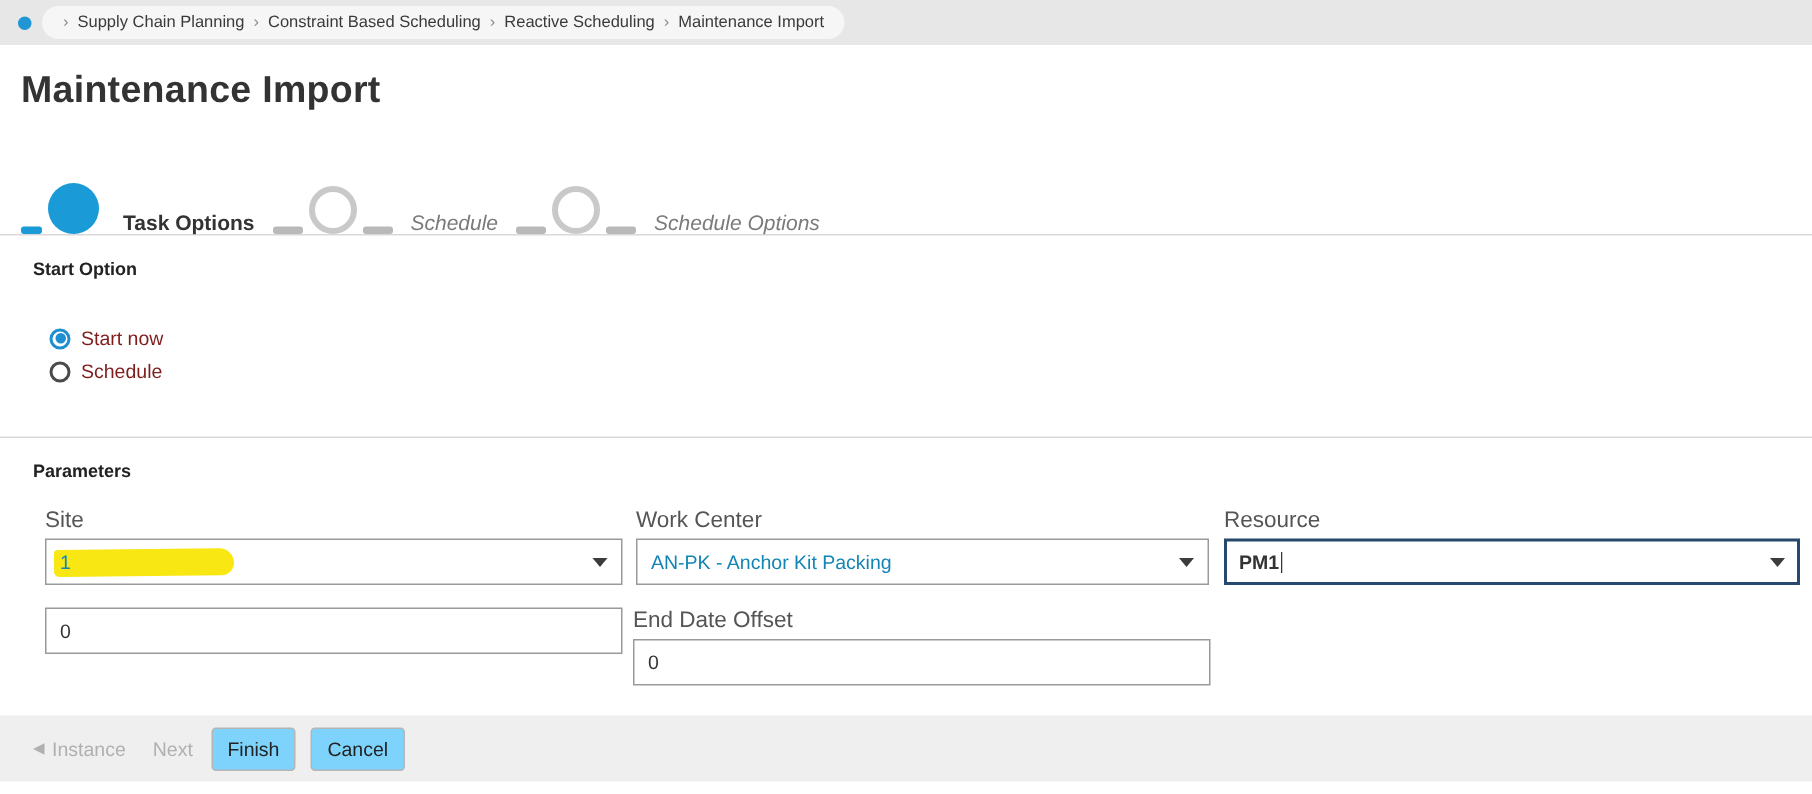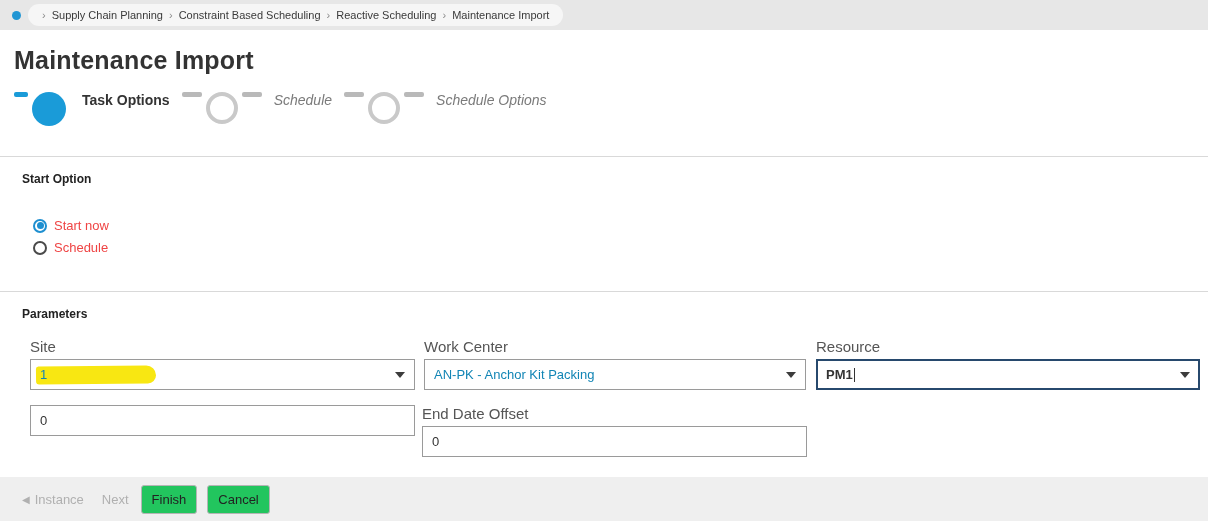--- a/index.html
+++ b/index.html
@@ -15,37 +15,37 @@
                 display:flex; align-items:center; padding:0 14px 0 8px; font-size:11px; color:#3a3a3a; }
   .crumb { cursor:pointer; white-space:nowrap; }
   .crumb-sep { color:#8a8a8a; margin:0 6px; font-size:11px; }
 
   
   .page-title { position:absolute; top:46px; left:14px; font-size:25px; font-weight:700;
                 color:#333; letter-spacing:.2px; }
 
   
   .wizard { position:absolute; top:92px; left:0; right:0; height:65px;
-            border-bottom:1px solid #d9d9d9; display:flex; align-items:flex-start; padding-left:14px; }
+            border-bottom:1px solid #d9d9d9; display:flex; align-items:flex-end; padding-left:14px; }
   .dash { width:20px; height:5px; background:#b9b9b9; border-radius:2px; flex:0 0 auto; }
   .dash.blue { width:14px; background:#1a9bd8; }
   .circle { flex:0 0 auto; margin:0 4px; }
   .circle.active { width:34px; height:34px; border-radius:50%; background:#1a9bd8; }
   .circle.idle { width:32px; height:32px; border-radius:50%; background:#fff; border:4px solid #c9c9c9; }
   .step-label { margin:0 12px; font-size:14px; }
   .step-label.active { font-weight:700; color:#333; }
   .step-label.idle { font-style:italic; color:#7a7a7a; }
 
   
   .section-label { font-size:12px; font-weight:700; color:#222; }
   .start-section { position:absolute; top:157px; left:0; right:0; height:135px;
                    border-bottom:1px solid #d9d9d9; }
   .start-section .section-label { margin:15px 0 0 22px; }
   .radio-group { margin:32px 0 0 33px; display:flex; flex-direction:column; gap:7px; }
-  .radio-row { display:flex; align-items:center; gap:7px; font-size:13px; color:#ef4444; cursor:pointer; }
+  .radio-row { display:flex; align-items:center; gap:7px; font-size:13px; color:#7f1d1d; cursor:pointer; }
   .radio { width:14px; height:14px; border-radius:50%; border:2px solid #4a4a4a; background:#fff;
            display:inline-flex; align-items:center; justify-content:center; flex:0 0 auto; }
   .radio.selected { border-color:#1e8fd0; }
   .radio.selected::after { content:""; width:7px; height:7px; border-radius:50%; background:#1e8fd0; }
 
   .params-section { position:absolute; top:292px; left:0; right:0; }
   .params-section .section-label { margin:15px 0 16px 22px; }
   .form-row { display:flex; margin-left:30px; }
   .row1 { margin-top:17px; }
   .row2 { margin-top:15px; }
@@ -73,21 +73,21 @@
 
   
   .footer { position:absolute; top:477px; left:0; right:0; height:44px; background:#efefef;
             display:flex; align-items:center; padding-left:22px; }
   .ghost-btn { background:none; border:none; color:#b0b0b0; font-size:13px;
                font-family:"Liberation Sans", sans-serif; display:flex; align-items:center; gap:5px;
                cursor:default; }
   .ghost-btn .arrow { font-size:10px; }
   .btn-prev { margin-right:18px; }
   .btn-next { margin-right:12px; }
-  .btn { background:#22c55e; border:1px solid #b5b5b5; border-radius:3px; padding:6px 10px;
+  .btn { background:#7dd3fc; border:1px solid #b5b5b5; border-radius:3px; padding:6px 10px;
          font-size:13px; color:#222; font-family:"Liberation Sans", sans-serif; cursor:pointer; }
   .btn-finish { margin-right:10px; }
 </style>
 </head>
 <body>
 
 <div class="screen">
 
   <div class="topbar">
     <span class="app-dot"></span>

